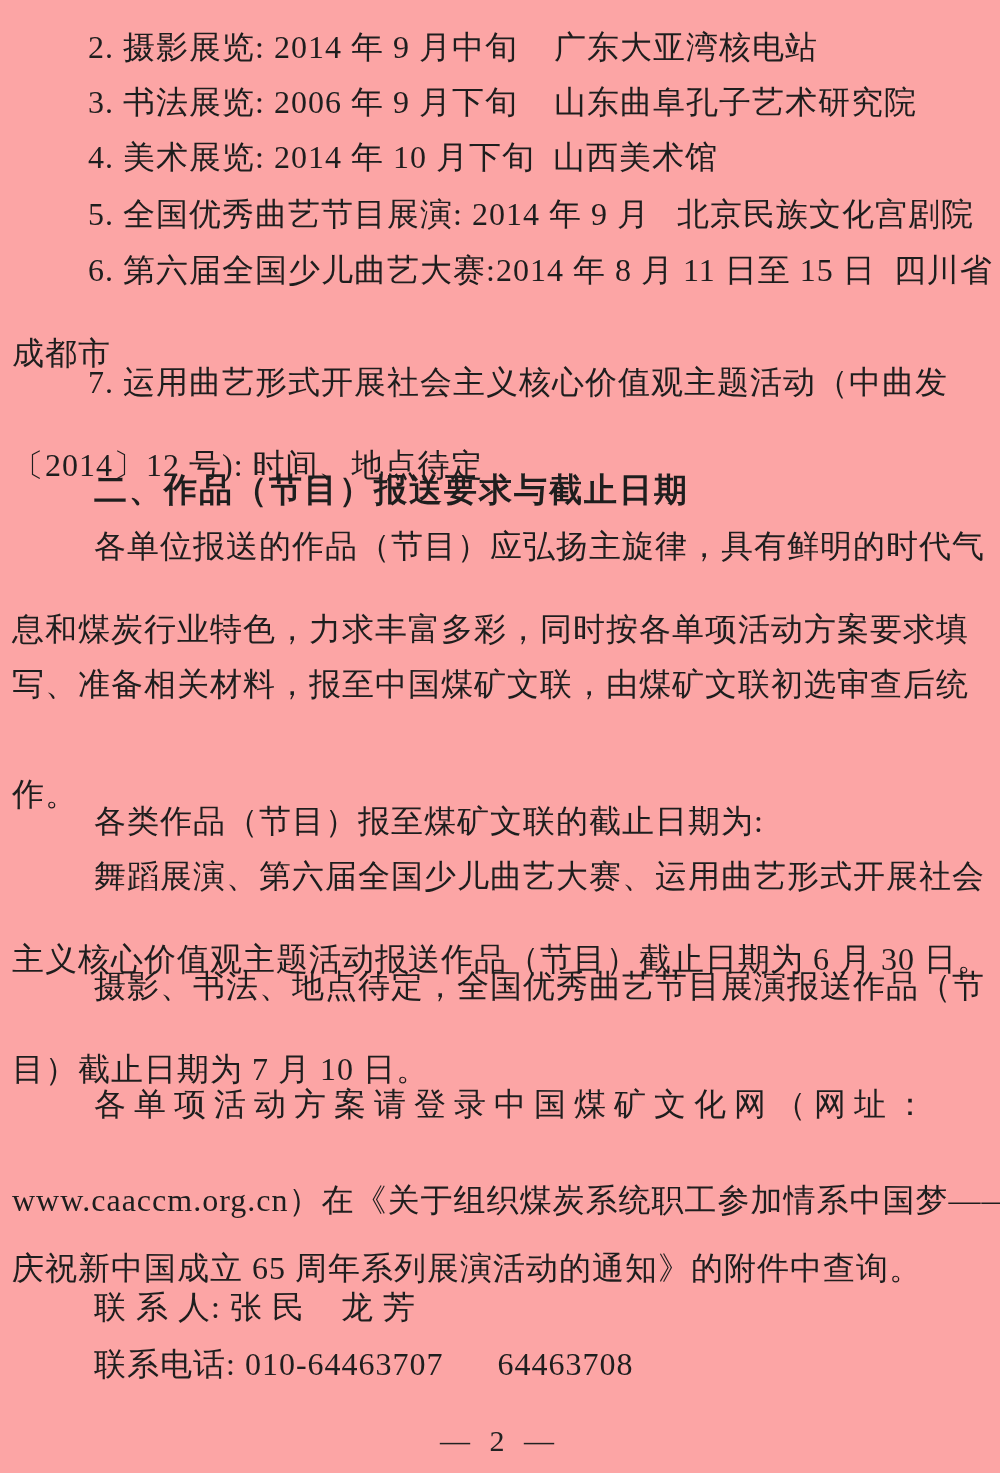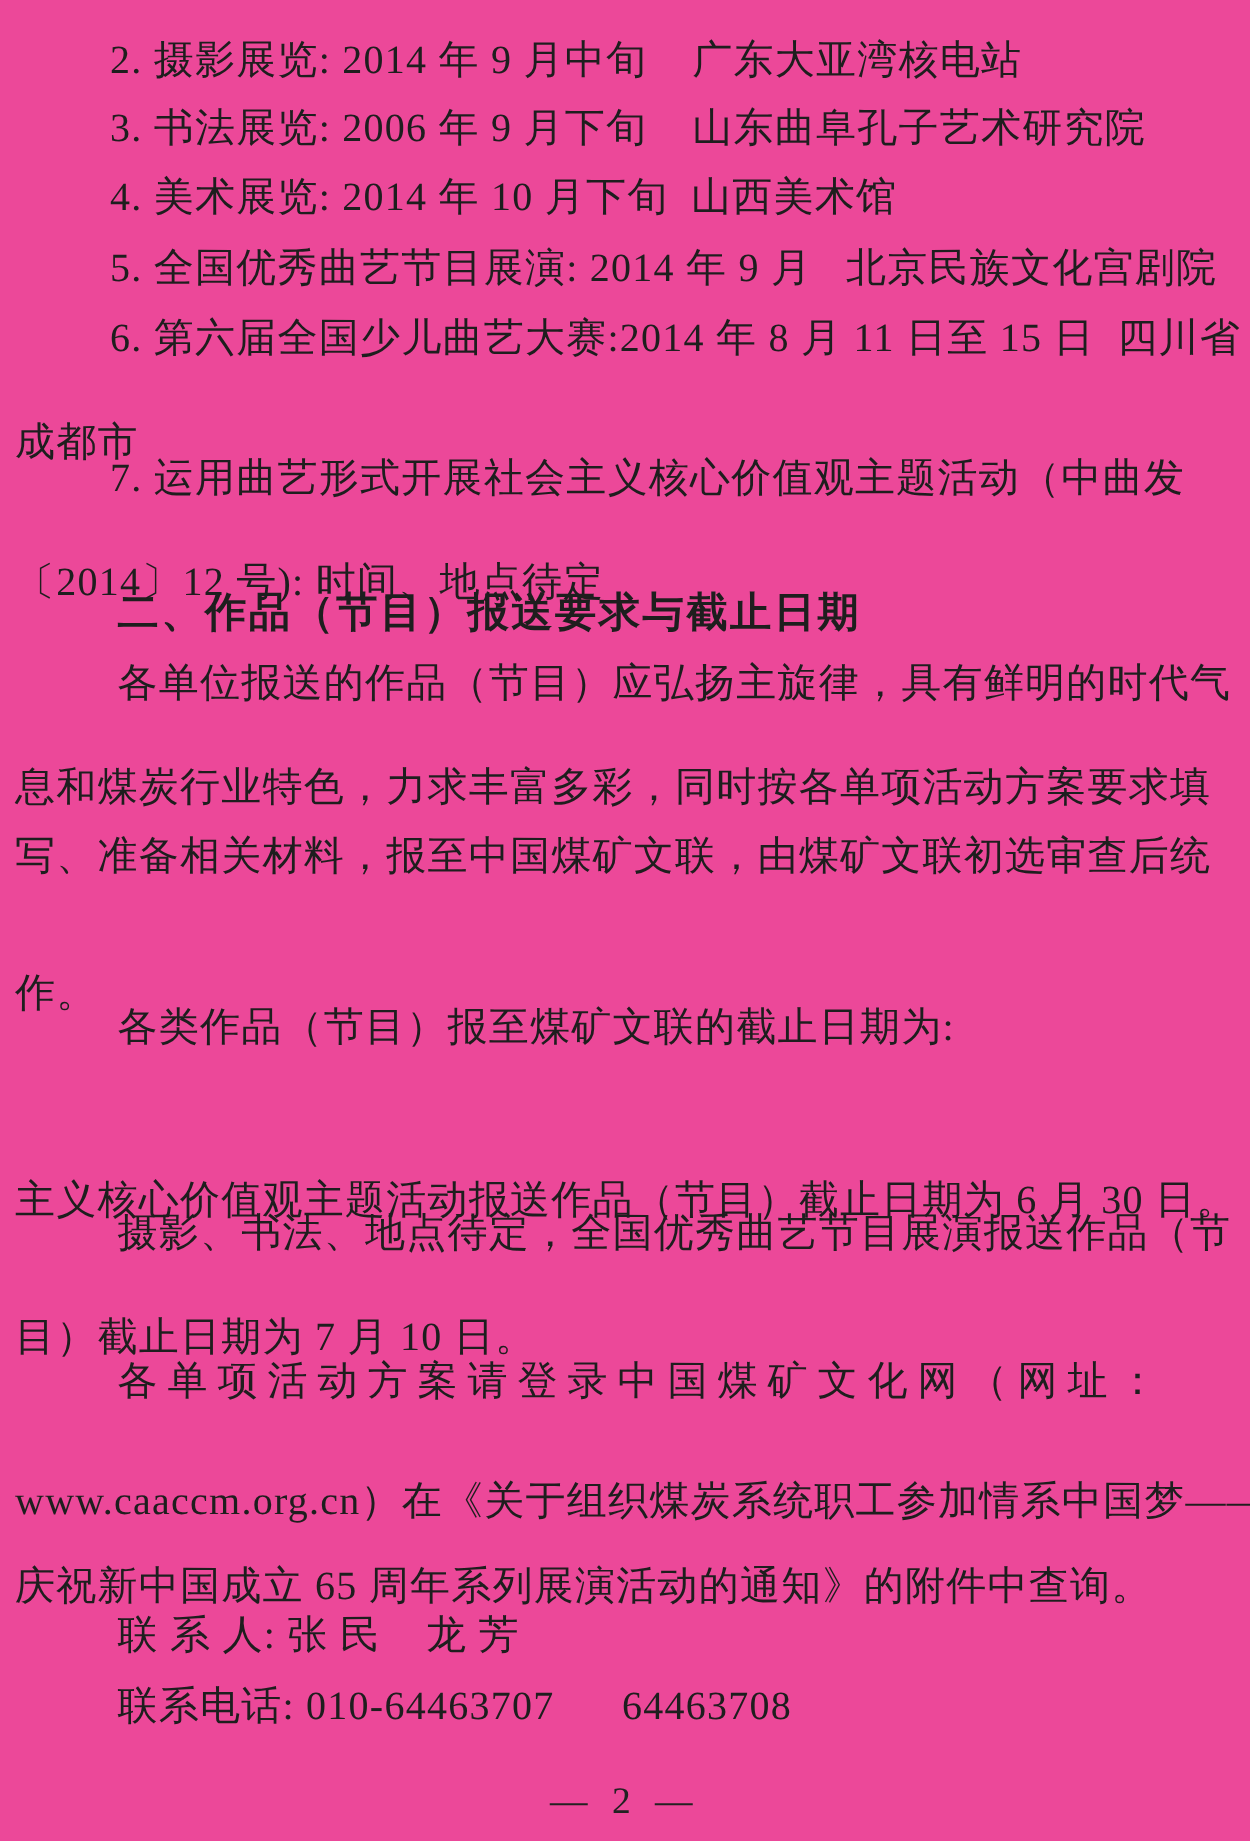--- a/index.html
+++ b/index.html
@@ -5,21 +5,21 @@
   html, body {
     margin: 0;
     padding: 0;
     background: #e8e8e8;
   }
   .page {
     position: relative;
     width: 1000px;
     height: 1473px;
     margin: 0 auto;
-    background: #ec4899;
+    background: #fca5a5;
     color: #1e1e1e;
     font-family: "Liberation Serif", "DejaVu Serif", serif;
     font-size: 32px;
     overflow: hidden;
   }
   .line {
     position: absolute;
     white-space: pre;
     letter-spacing: 1px;
     line-height: 44px;
@@ -65,20 +65,21 @@
   <div class="line ml" style="top:415px">〔2014〕12 号): 时间、地点待定</div>
 
   <div class="line para h2" style="top:468px">二、作品（节目）报送要求与截止日期</div>
 
   <div class="line ml" style="top:579px">息和煤炭行业特色，力求丰富多彩，同时按各单项活动方案要求填</div>
   <div class="line para" style="top:524px">各单位报送的作品（节目）应弘扬主旋律，具有鲜明的时代气</div>
   <div class="line ml" style="top:634px">写、准备相关材料，报至中国煤矿文联，由煤矿文联初选审查后统</div>
   <div class="line ml" style="top:744px">作。</div>
 
   <div class="line para" style="top:799px">各类作品（节目）报至煤矿文联的截止日期为:</div>
+  <div class="line para" style="top:854px">舞蹈展演、第六届全国少儿曲艺大赛、运用曲艺形式开展社会</div>
   <div class="line ml" style="top:909px">主义核心价值观主题活动报送作品（节目）截止日期为 6 月 30 日。</div>
   <div class="line para" style="top:964px">摄影、书法、地点待定，全国优秀曲艺节目展演报送作品（节</div>
   <div class="line ml" style="top:1019px">目）截止日期为 7 月 10 日。</div>
 
   <div class="line para spread" style="top:1082px">各单项活动方案请登录中国煤矿文化网（网址：</div>
   <div class="line ml" style="top:1150px">www.caaccm.org.cn）在《关于组织煤炭系统职工参加情系中国梦——</div>
   <div class="line ml" style="top:1218px">庆祝新中国成立 65 周年系列展演活动的通知》的附件中查询。</div>
 
   <div class="line para" style="top:1285px">联 系 人: 张 民    龙 芳</div>
   <div class="line para" style="top:1342px">联系电话: 010-64463707      64463708</div>

